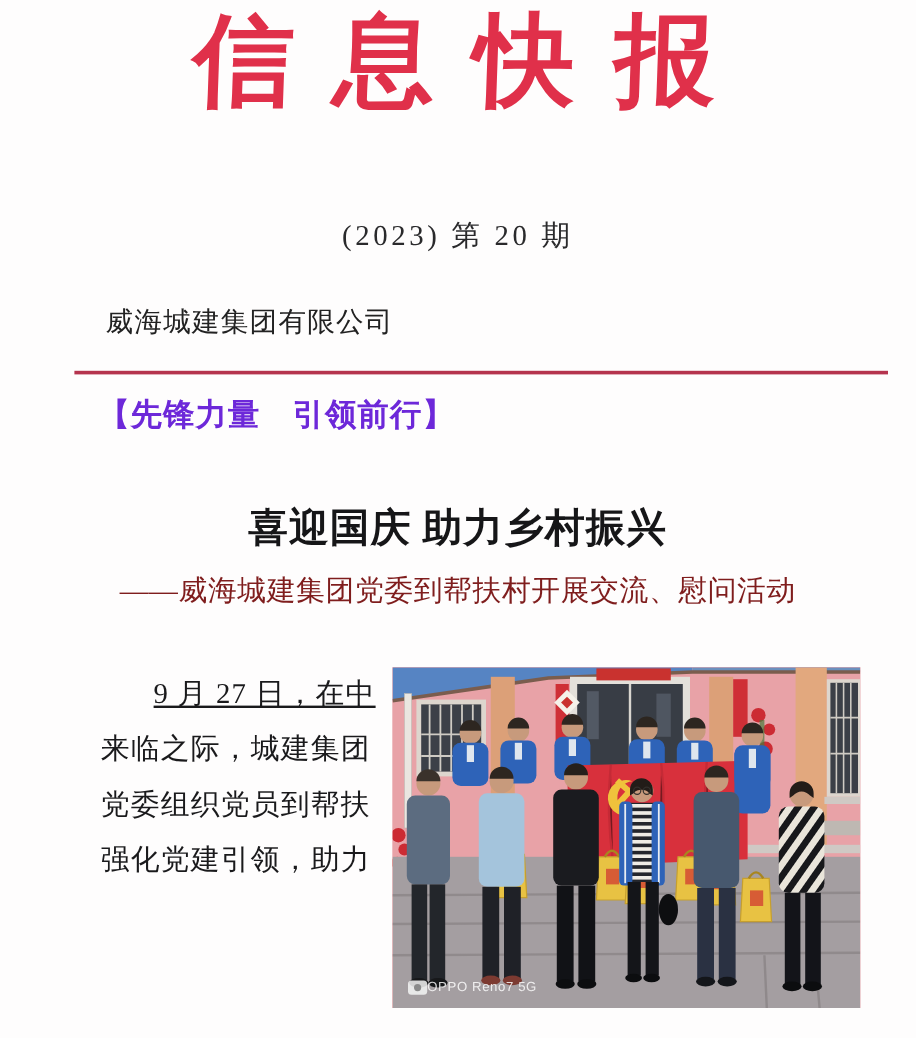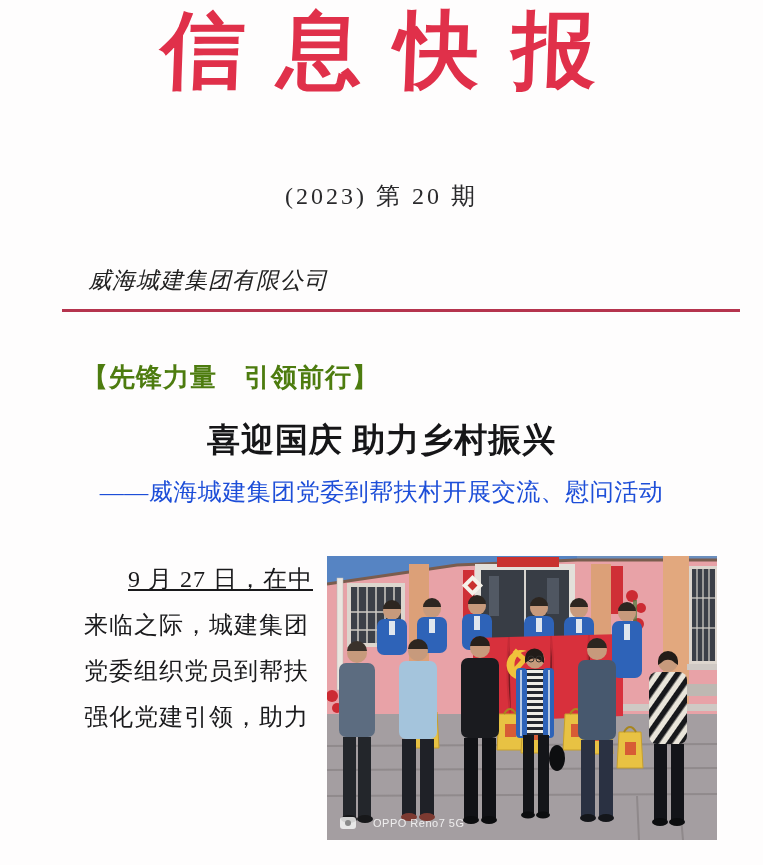--- a/index.html
+++ b/index.html
@@ -11,57 +11,57 @@
     position:absolute;top:-6px;left:0;width:100%;text-align:center;
     font-size:84px;font-weight:bold;letter-spacing:6px;white-space:nowrap;
     color:#e0304a;font-family:"Liberation Serif","DejaVu Serif",serif;
     transform:skewX(-2deg);
   }
   .issue-line{
     position:absolute;top:160px;left:0;width:100%;text-align:center;
     font-size:24px;letter-spacing:3px;color:#2a2a2c;margin-top:20px;
   }
   .org-row{
-    position:absolute;top:265px;left:88px;right:38px;
+    position:absolute;top:253px;left:88px;right:38px;
     display:flex;justify-content:space-between;align-items:baseline;
-    font-size:23px;color:#222;font-style:italic;
+    font-size:23px;color:#222;
   }
   .org-row .org{letter-spacing:1px;}
   .org-row .date{letter-spacing:2px;}
   .divider{
     position:absolute;top:309px;left:62px;width:678px;height:3px;
     background:#b5344e;border:none;
   }
   .section-header{
-    position:absolute;top:360px;left:82px;
-    font-size:26px;font-weight:bold;color:#4d7c0f;letter-spacing:1px;
+    position:absolute;top:328px;left:82px;
+    font-size:26px;font-weight:bold;color:#6d28d9;letter-spacing:1px;
     font-family:"Liberation Sans","DejaVu Sans",sans-serif;
   }
   .article-title{
     position:absolute;top:418px;left:0;width:100%;text-align:center;
     font-size:33px;font-weight:bold;letter-spacing:1px;color:#161618;
   }
   .article-subtitle{
     position:absolute;top:476px;left:0;width:100%;text-align:center;
-    font-size:24px;color:#1d4ed8;letter-spacing:0.5px;
+    font-size:24px;color:#7f1d1d;letter-spacing:0.5px;
   }
   .body-col{
     position:absolute;top:556px;left:84px;width:246px;
     font-size:24px;line-height:46px;color:#1a1a1c;letter-spacing:1px;
     white-space:nowrap;
   }
   .body-col .line{height:46px;}
   .body-col .line.indent{text-indent:44px;text-decoration:underline;}
   .photo-wrap{
     position:absolute;top:556px;left:327px;width:390px;height:284px;
     background:#e8a2a7;overflow:hidden;
   }
   .photo-wrap svg{display:block;}
   .watermark{
-    position:absolute;left:13px;bottom:11px;display:flex;align-items:center;gap:17px;
+    position:absolute;left:13px;bottom:11px;display:flex;align-items:center;gap:0;
     color:rgba(255,255,255,0.82);font-size:11px;letter-spacing:0.5px;
     font-family:"Liberation Sans","DejaVu Sans",sans-serif;
   }
   .cam-icon{
     width:16px;height:12px;border-radius:3px;background:rgba(245,245,245,0.85);
     position:relative;flex:0 0 auto;
   }
   .cam-icon::after{
     content:"";position:absolute;left:5px;top:3px;width:6px;height:6px;border-radius:50%;
     background:#8a8a8a;

